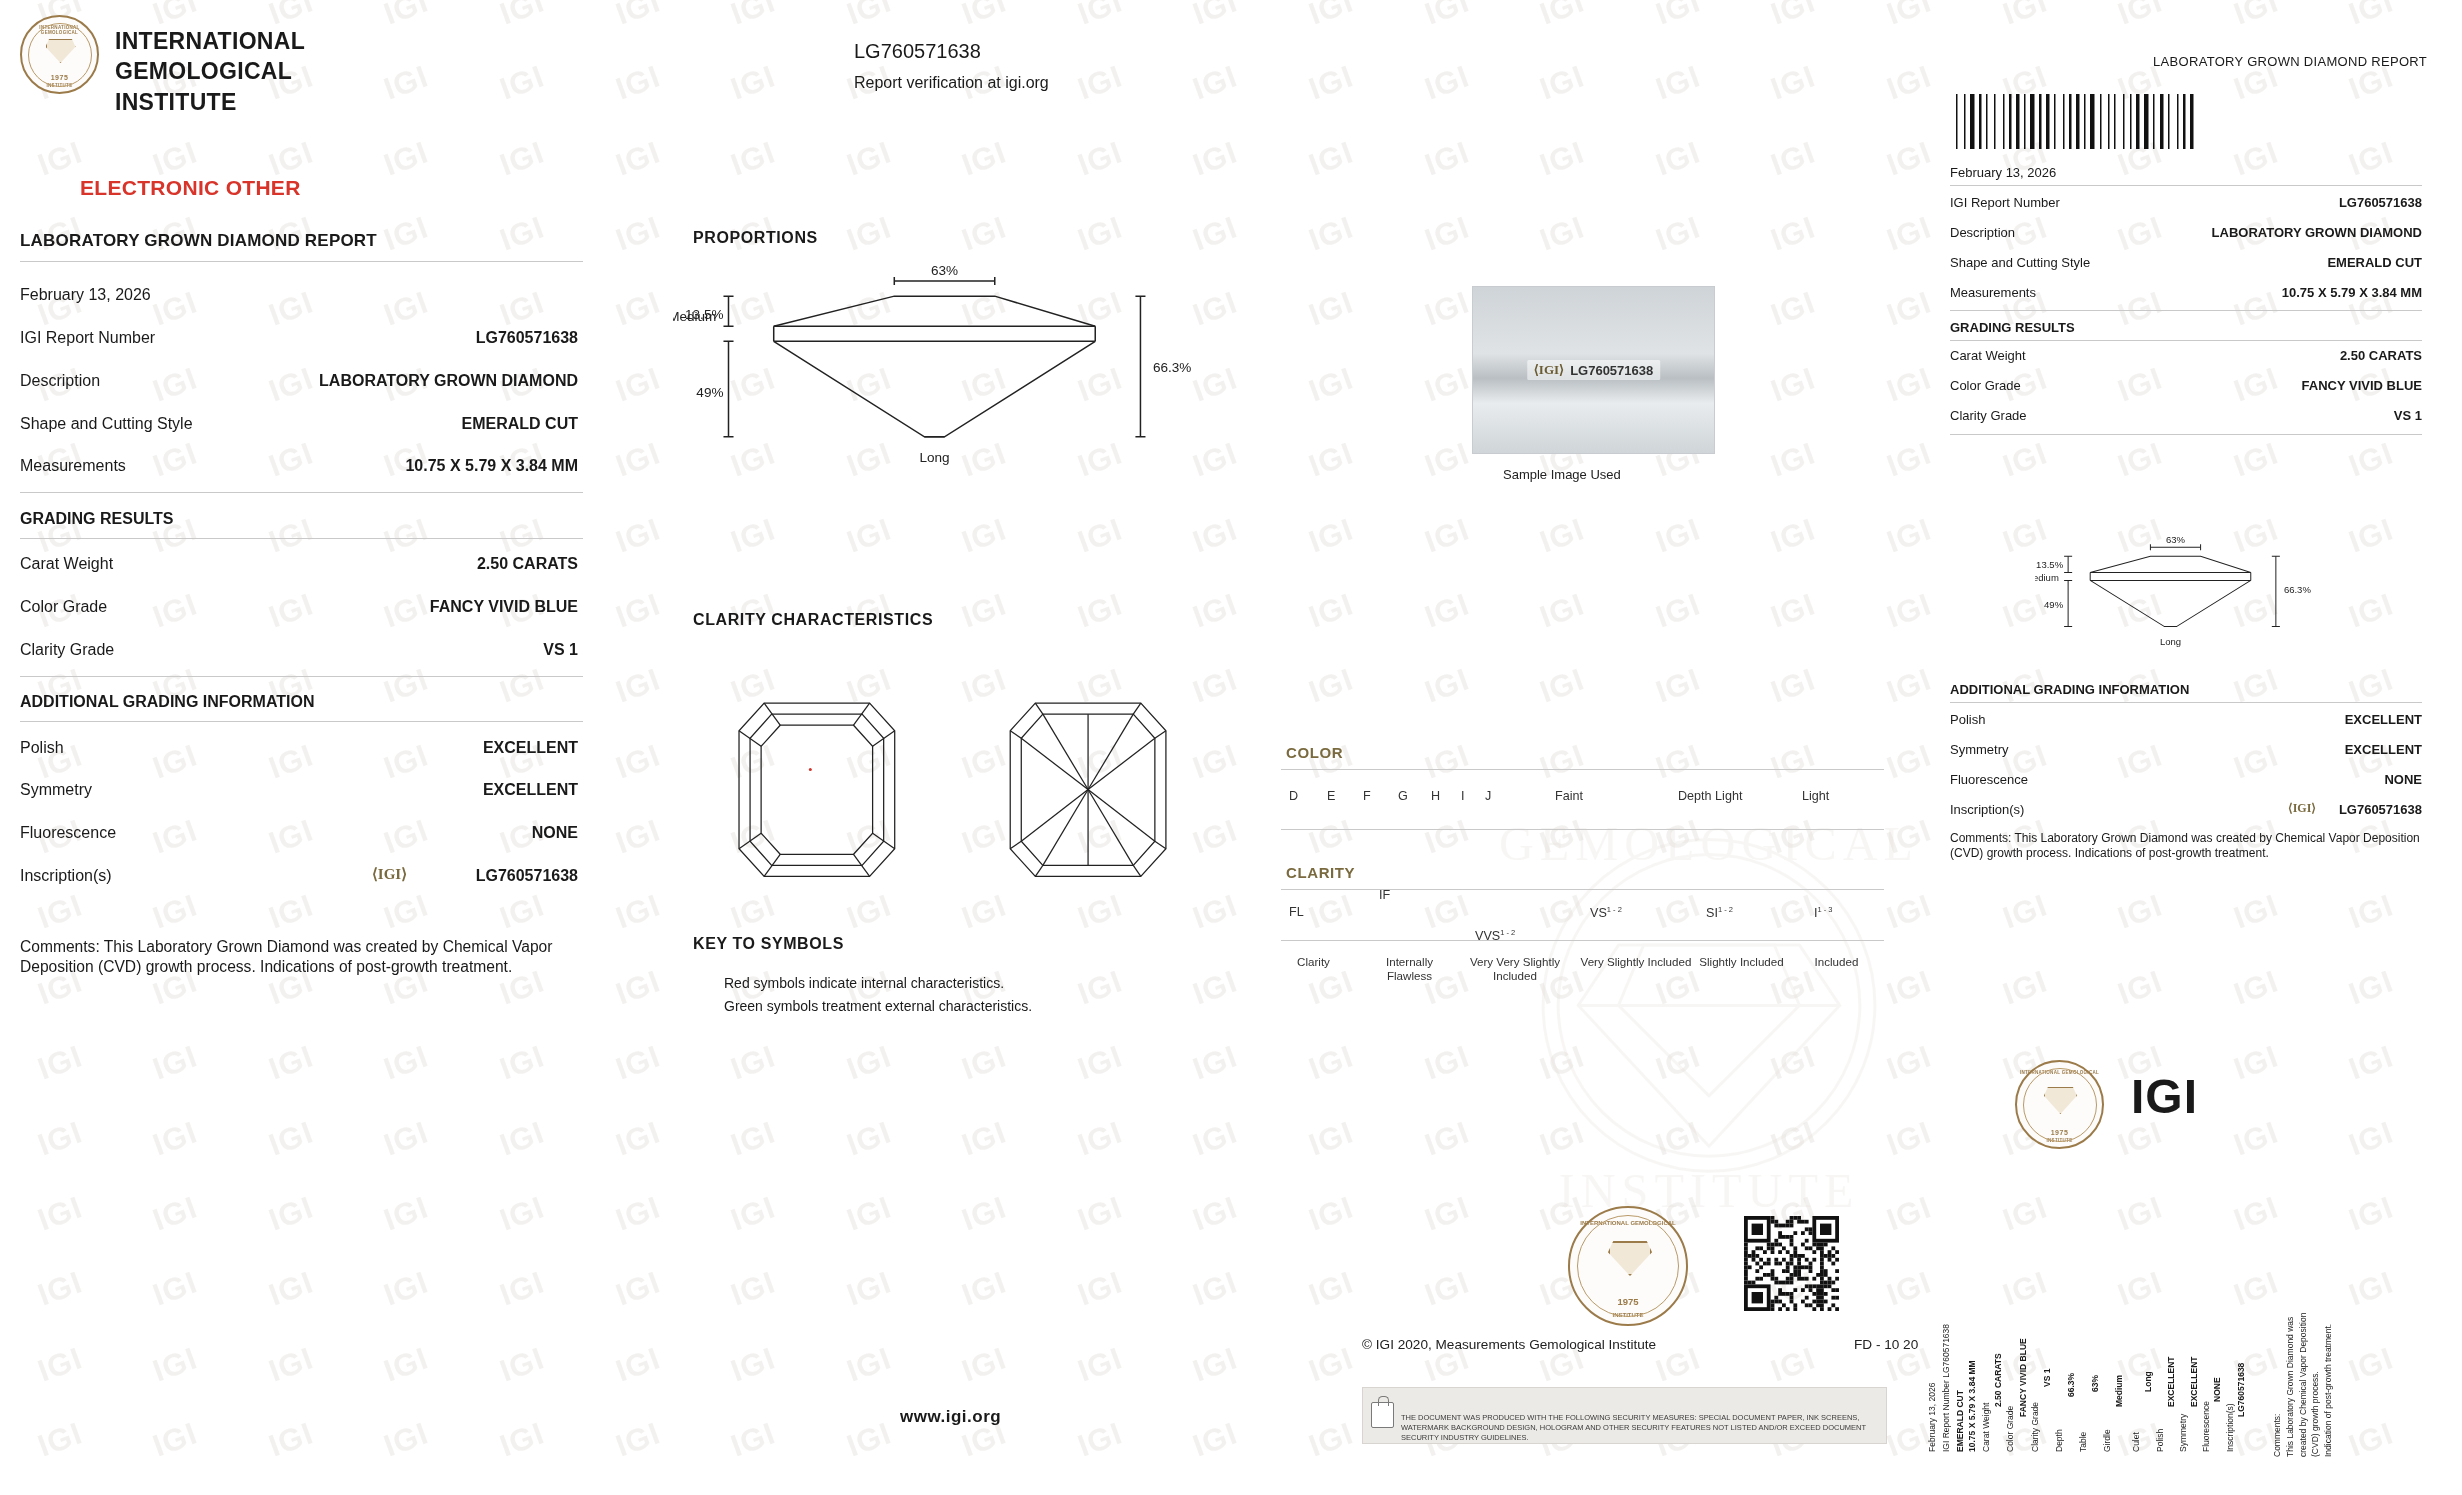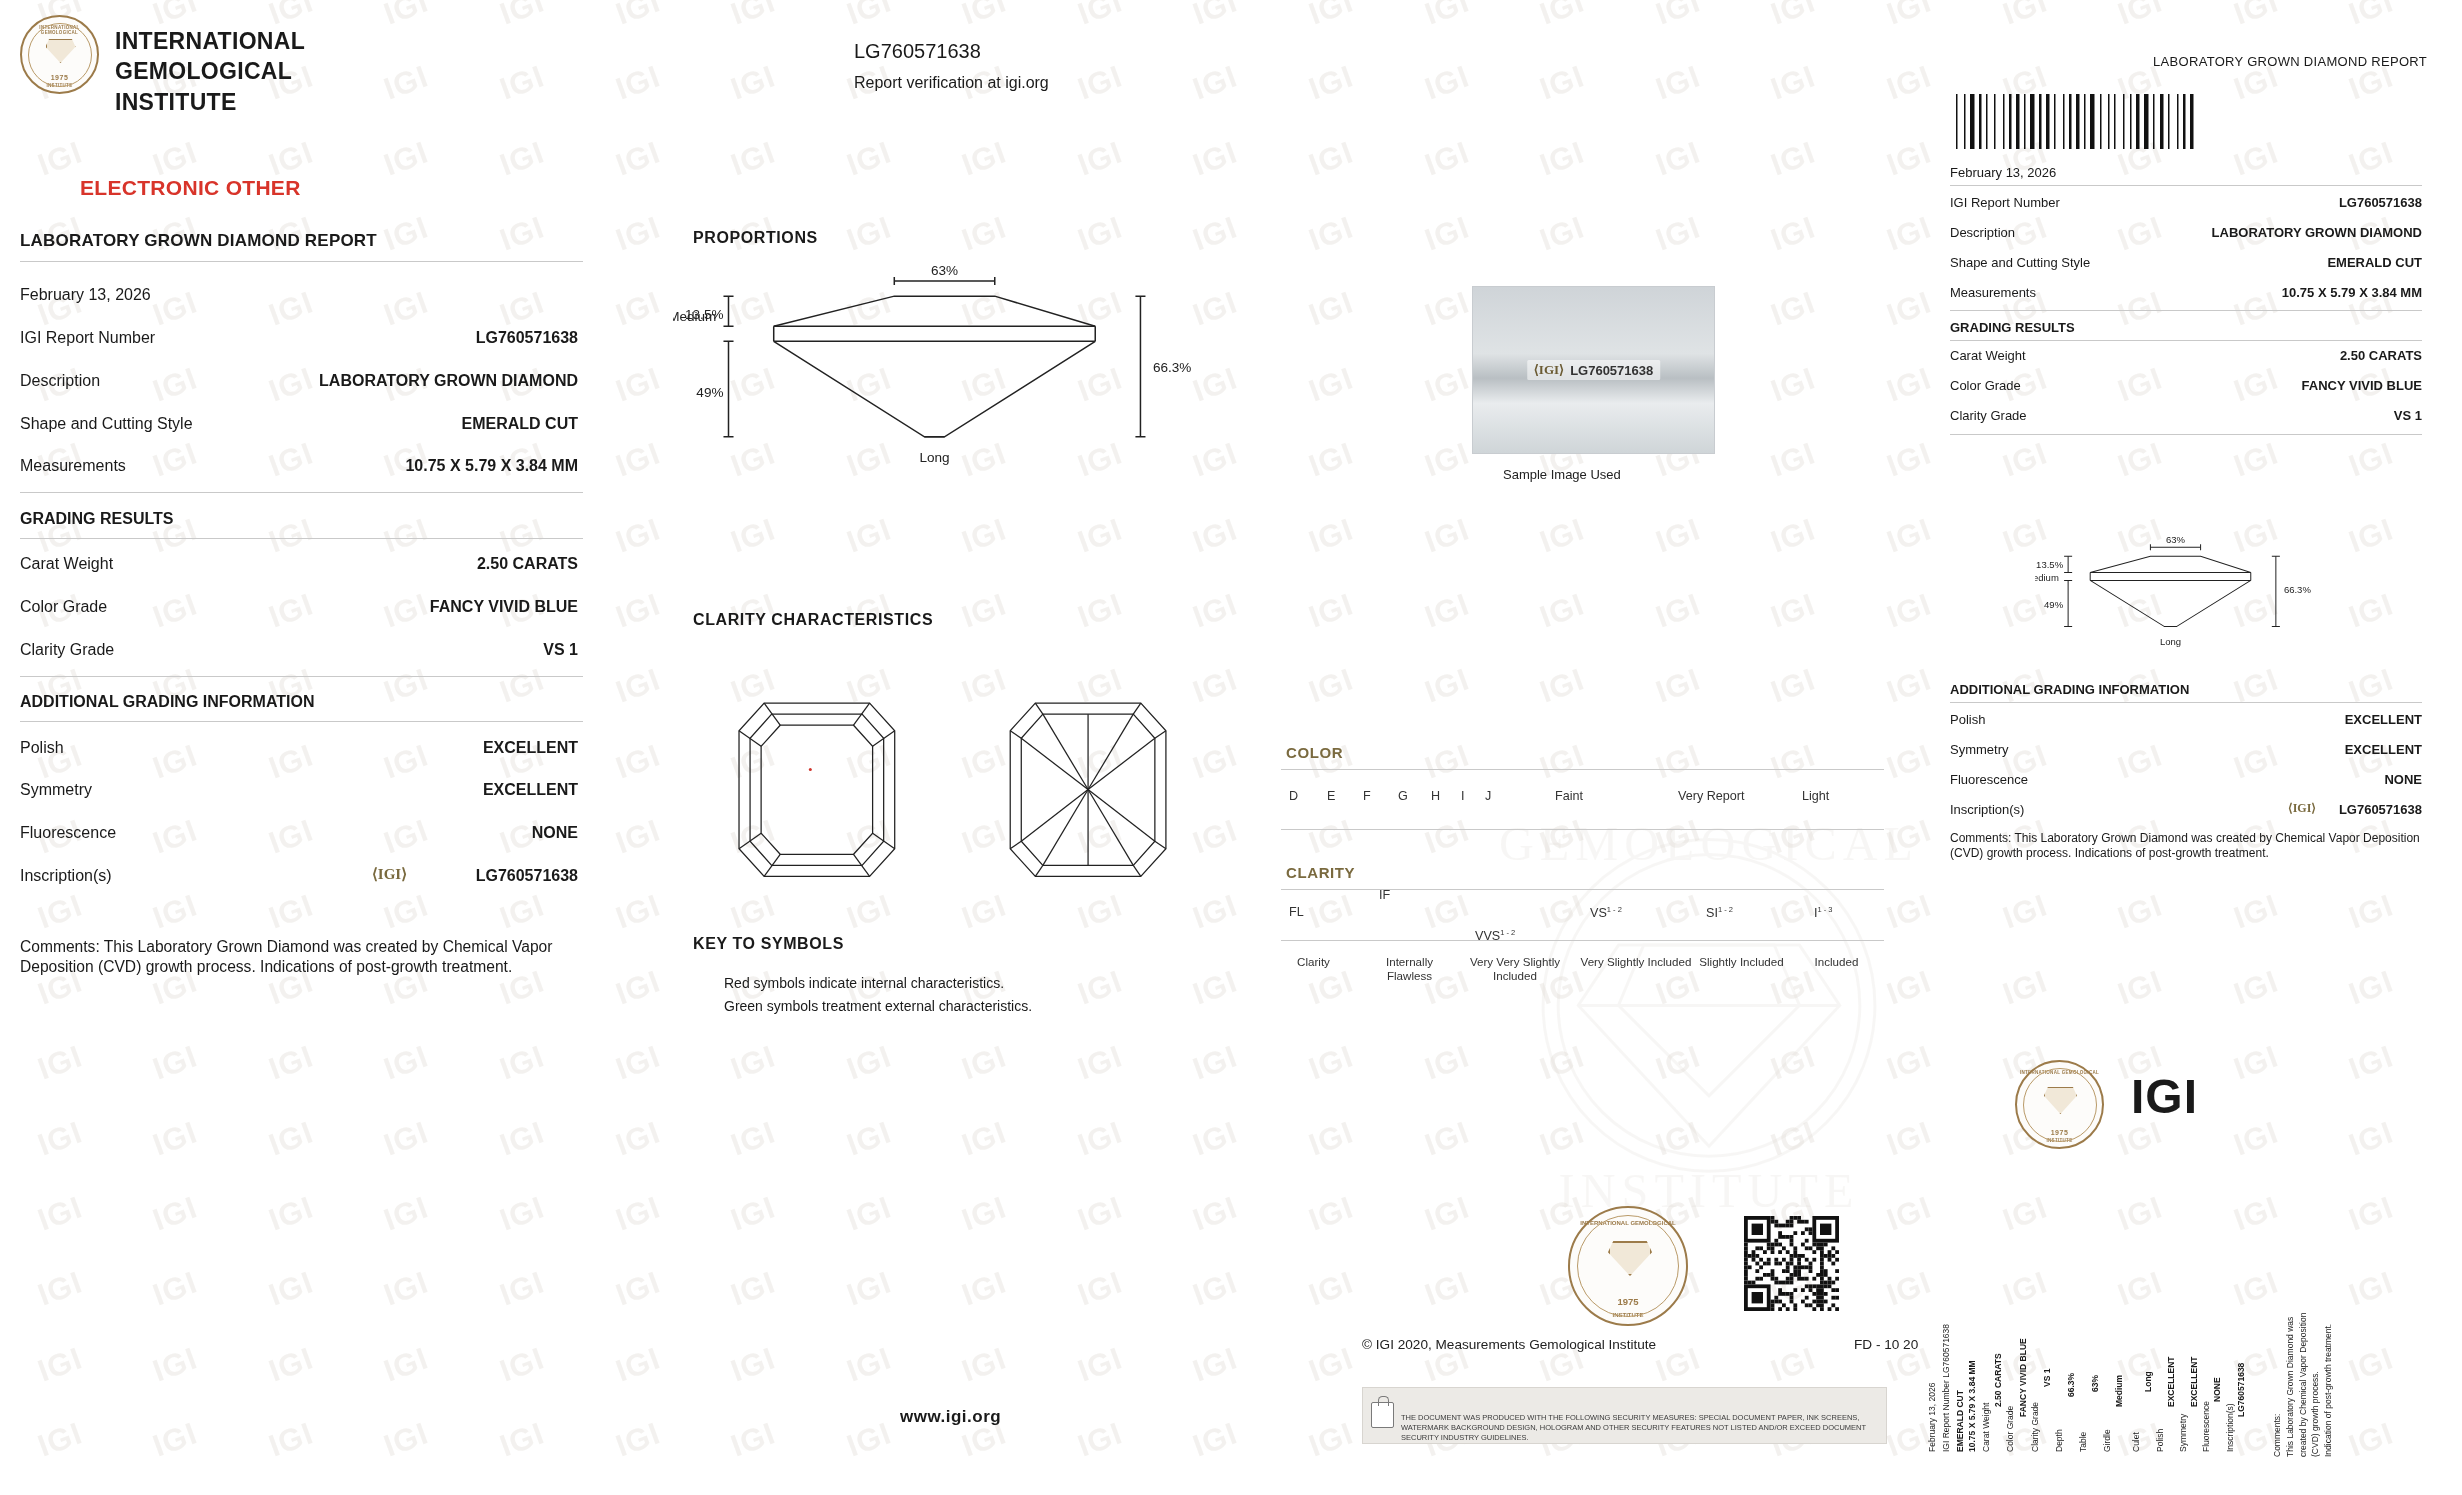--- a/index.html
+++ b/index.html
@@ -801,21 +801,21 @@
   <div class="scale-line" style="left:1281px;top:829px;width:603px;"></div>
 
   <div class="sc-lab" style="left:1289px;top:789px;">D</div>
   <div class="sc-lab" style="left:1327px;top:789px;">E</div>
   <div class="sc-lab" style="left:1363px;top:789px;">F</div>
   <div class="sc-lab" style="left:1398px;top:789px;">G</div>
   <div class="sc-lab" style="left:1431px;top:789px;">H</div>
   <div class="sc-lab" style="left:1461px;top:789px;">I</div>
   <div class="sc-lab" style="left:1485px;top:789px;">J</div>
   <div class="sc-lab" style="left:1555px;top:789px;">Faint</div>
-  <div class="sc-lab" style="left:1678px;top:789px;">Very Report</div>
+  <div class="sc-lab" style="left:1678px;top:789px;">Depth Light</div>
   <div class="sc-lab" style="left:1802px;top:789px;">Light</div>
 
   <div class="scale-title" style="left:1286px;top:864px;">CLARITY</div>
   <div class="scale-line" style="left:1281px;top:889px;width:603px;"></div>
   <div class="scale-line" style="left:1281px;top:940px;width:603px;"></div>
 
   <div class="sc-lab" style="left:1289px;top:905px;">FL</div>
   <div class="sc-lab" style="left:1379px;top:888px;">IF</div>
   <div class="sc-lab" style="left:1475px;top:928px;"><span>VVS</span><span class="sup">1 - 2</span></div>
   <div class="sc-lab" style="left:1590px;top:905px;"><span>VS</span><span class="sup">1 - 2</span></div>

